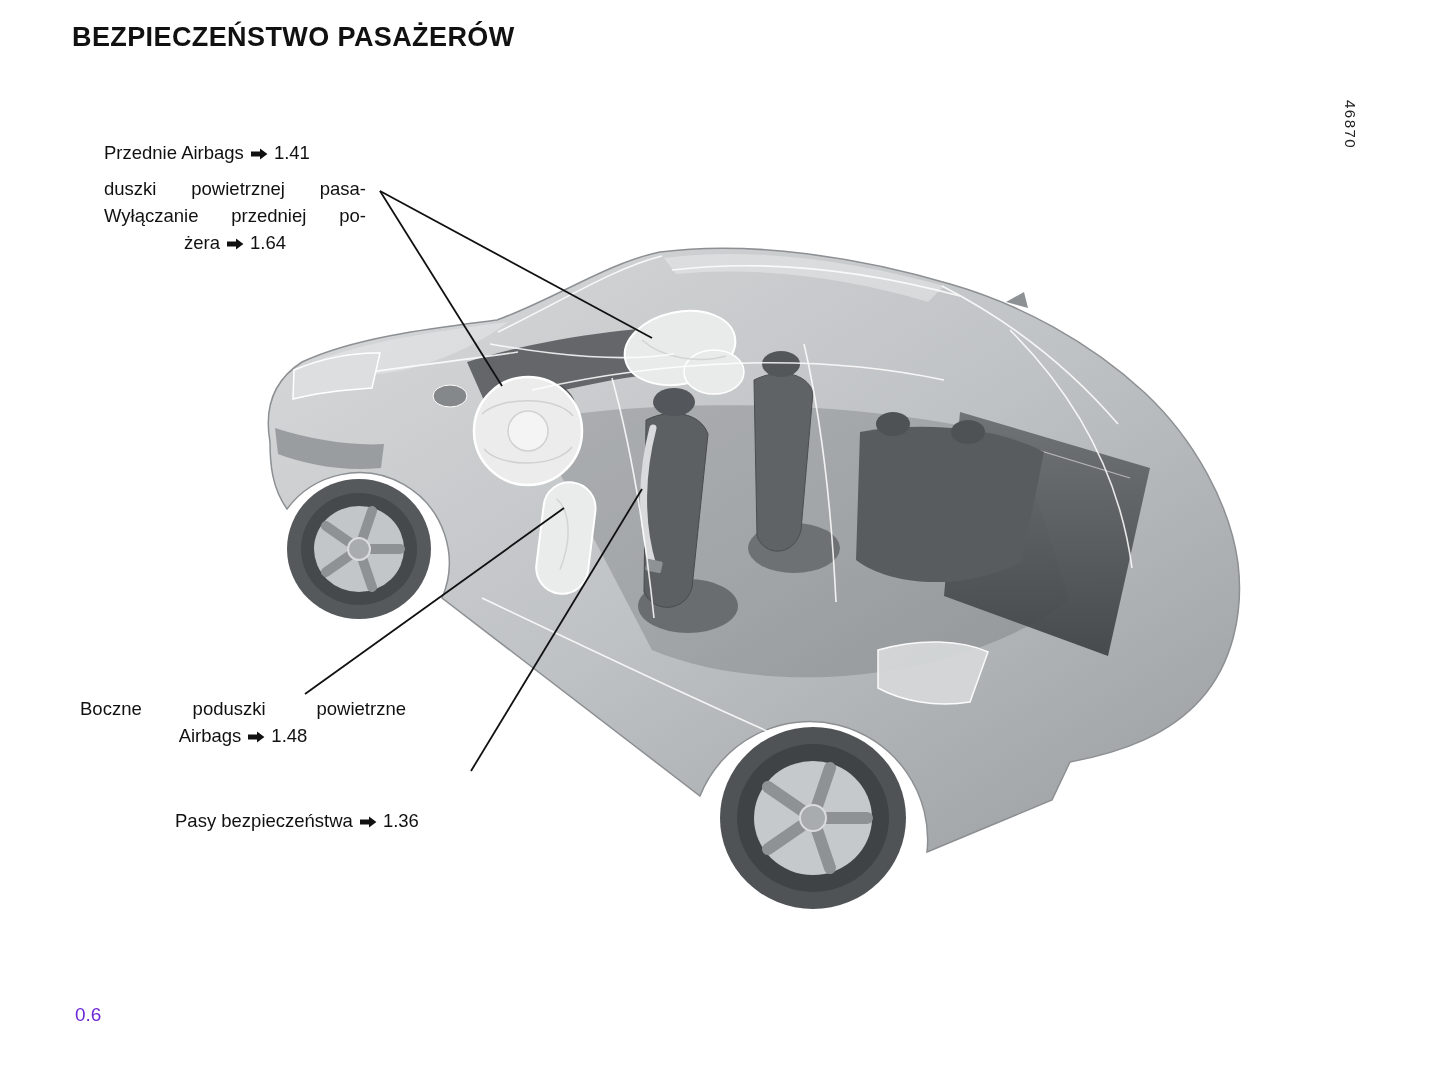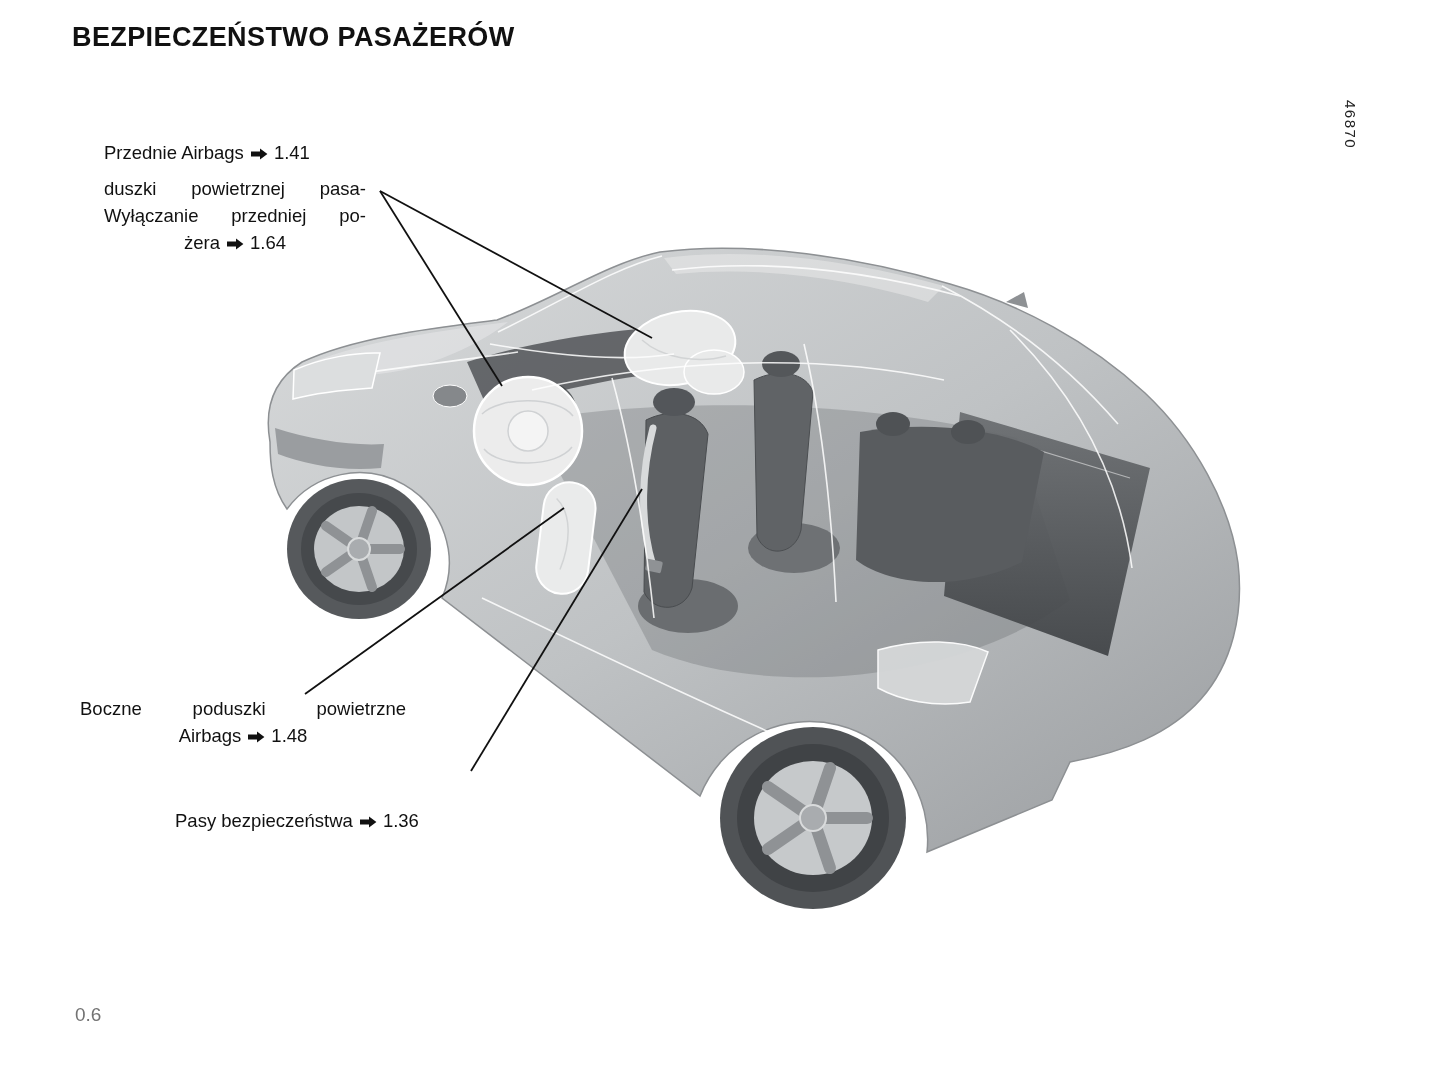--- a/index.html
+++ b/index.html
@@ -19,21 +19,21 @@
   .label-side{left:68px;top:695px;width:326px;}
   .label-belt{left:163px;top:770px;white-space:nowrap;margin-top:37px;}
   .jline{text-align:justify;text-align-last:justify;}
   .lline{text-align:center;white-space:nowrap;}
   .ref-arrow{display:inline-block;margin:0 6px 0 7px;vertical-align:-1px;}
   .ref-arrow svg{display:inline-block;}
   .fig-num{
     position:absolute;left:1342px;top:100px;
     writing-mode:vertical-rl;font-size:15px;letter-spacing:1.5px;color:#222222;
   }
-  .page-num{position:absolute;left:75px;top:1004px;font-size:19px;color:#737373;}
+  .page-num{position:absolute;left:75px;top:1004px;font-size:19px;color:#6d28d9;}
 </style>
 </head>
 <body>
 
 <div class="page">
 
   <h1 class="title">BEZPIECZEŃSTWO PASAŻERÓW</h1>
 
   <div class="figure">
 

